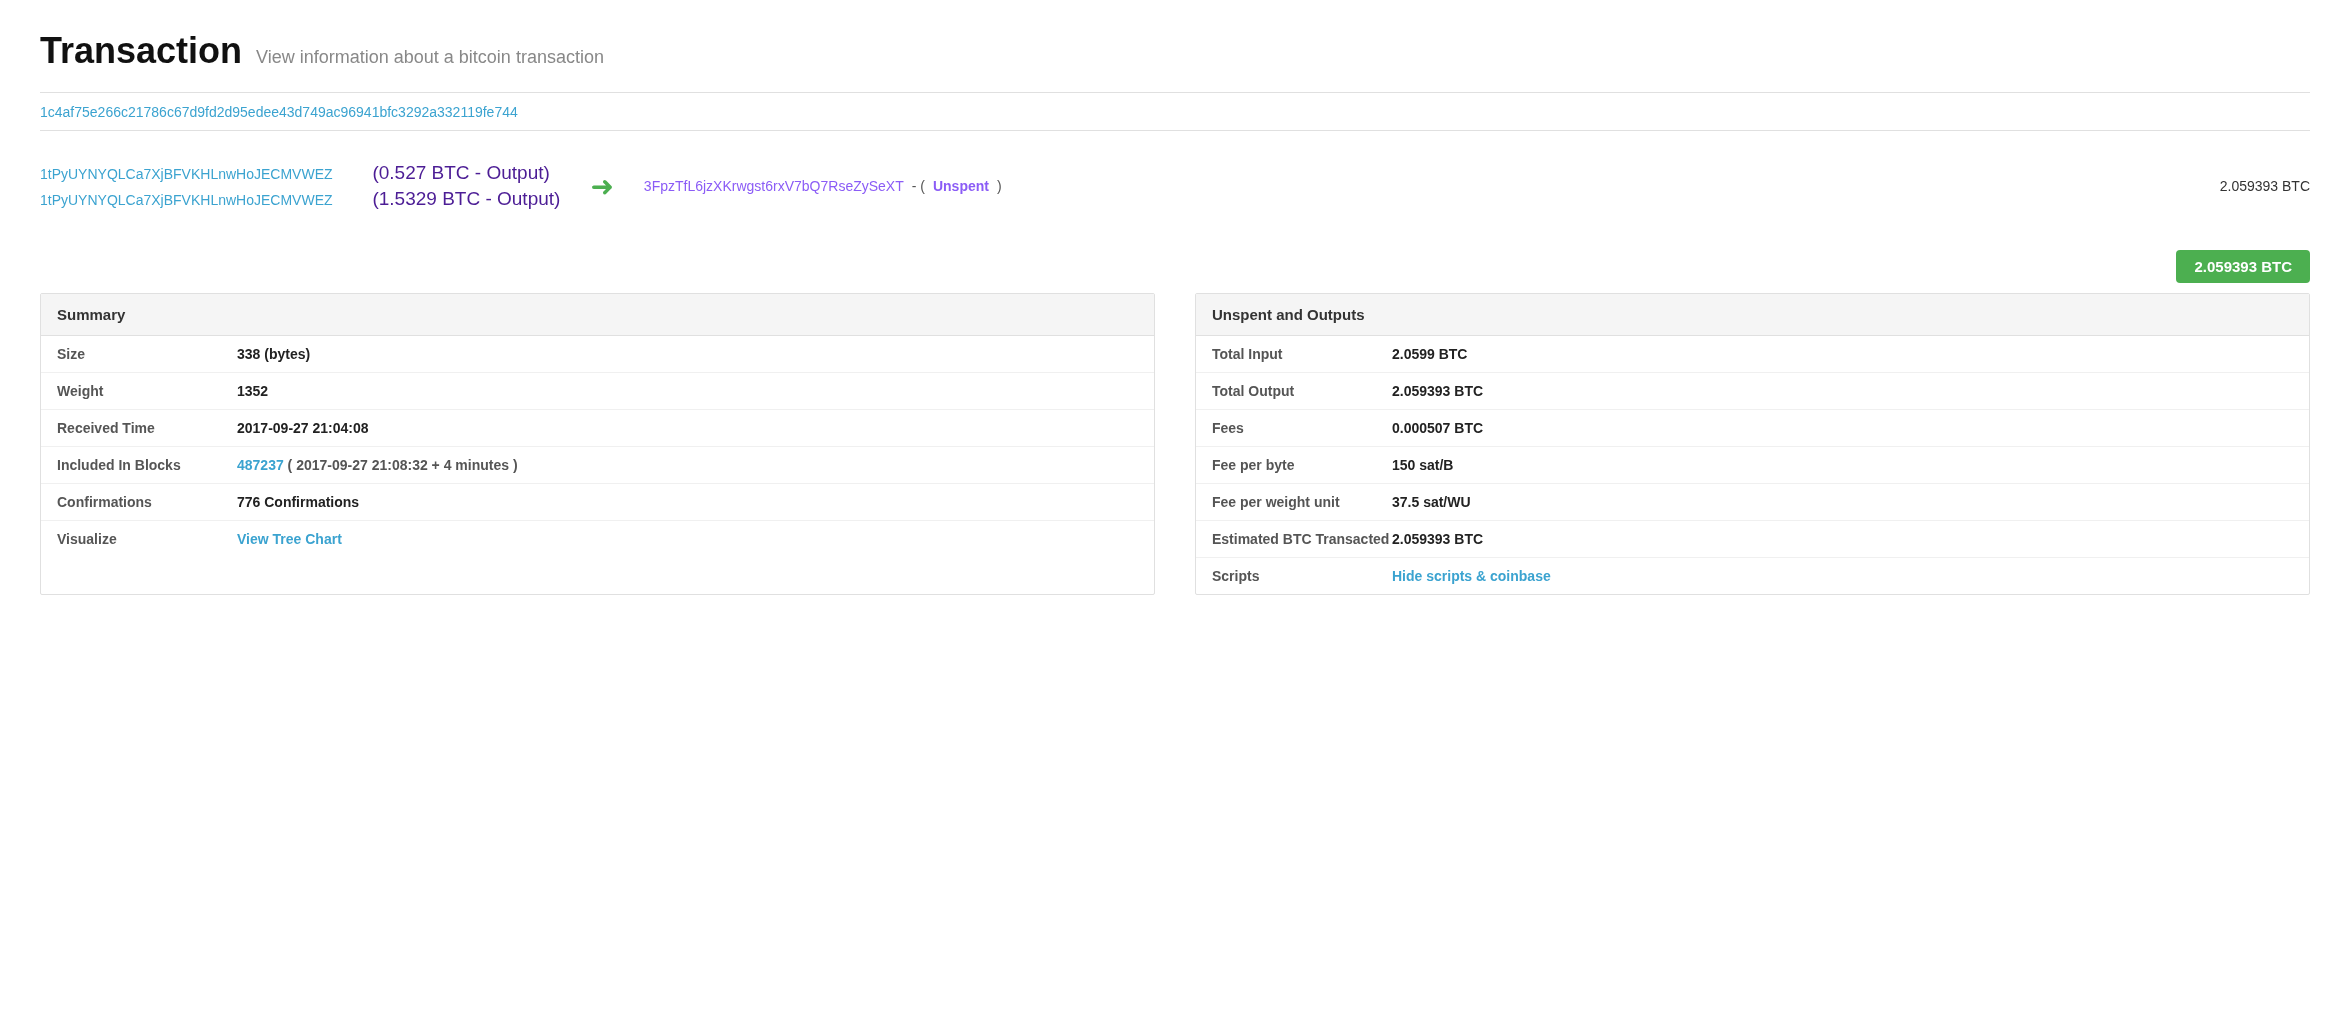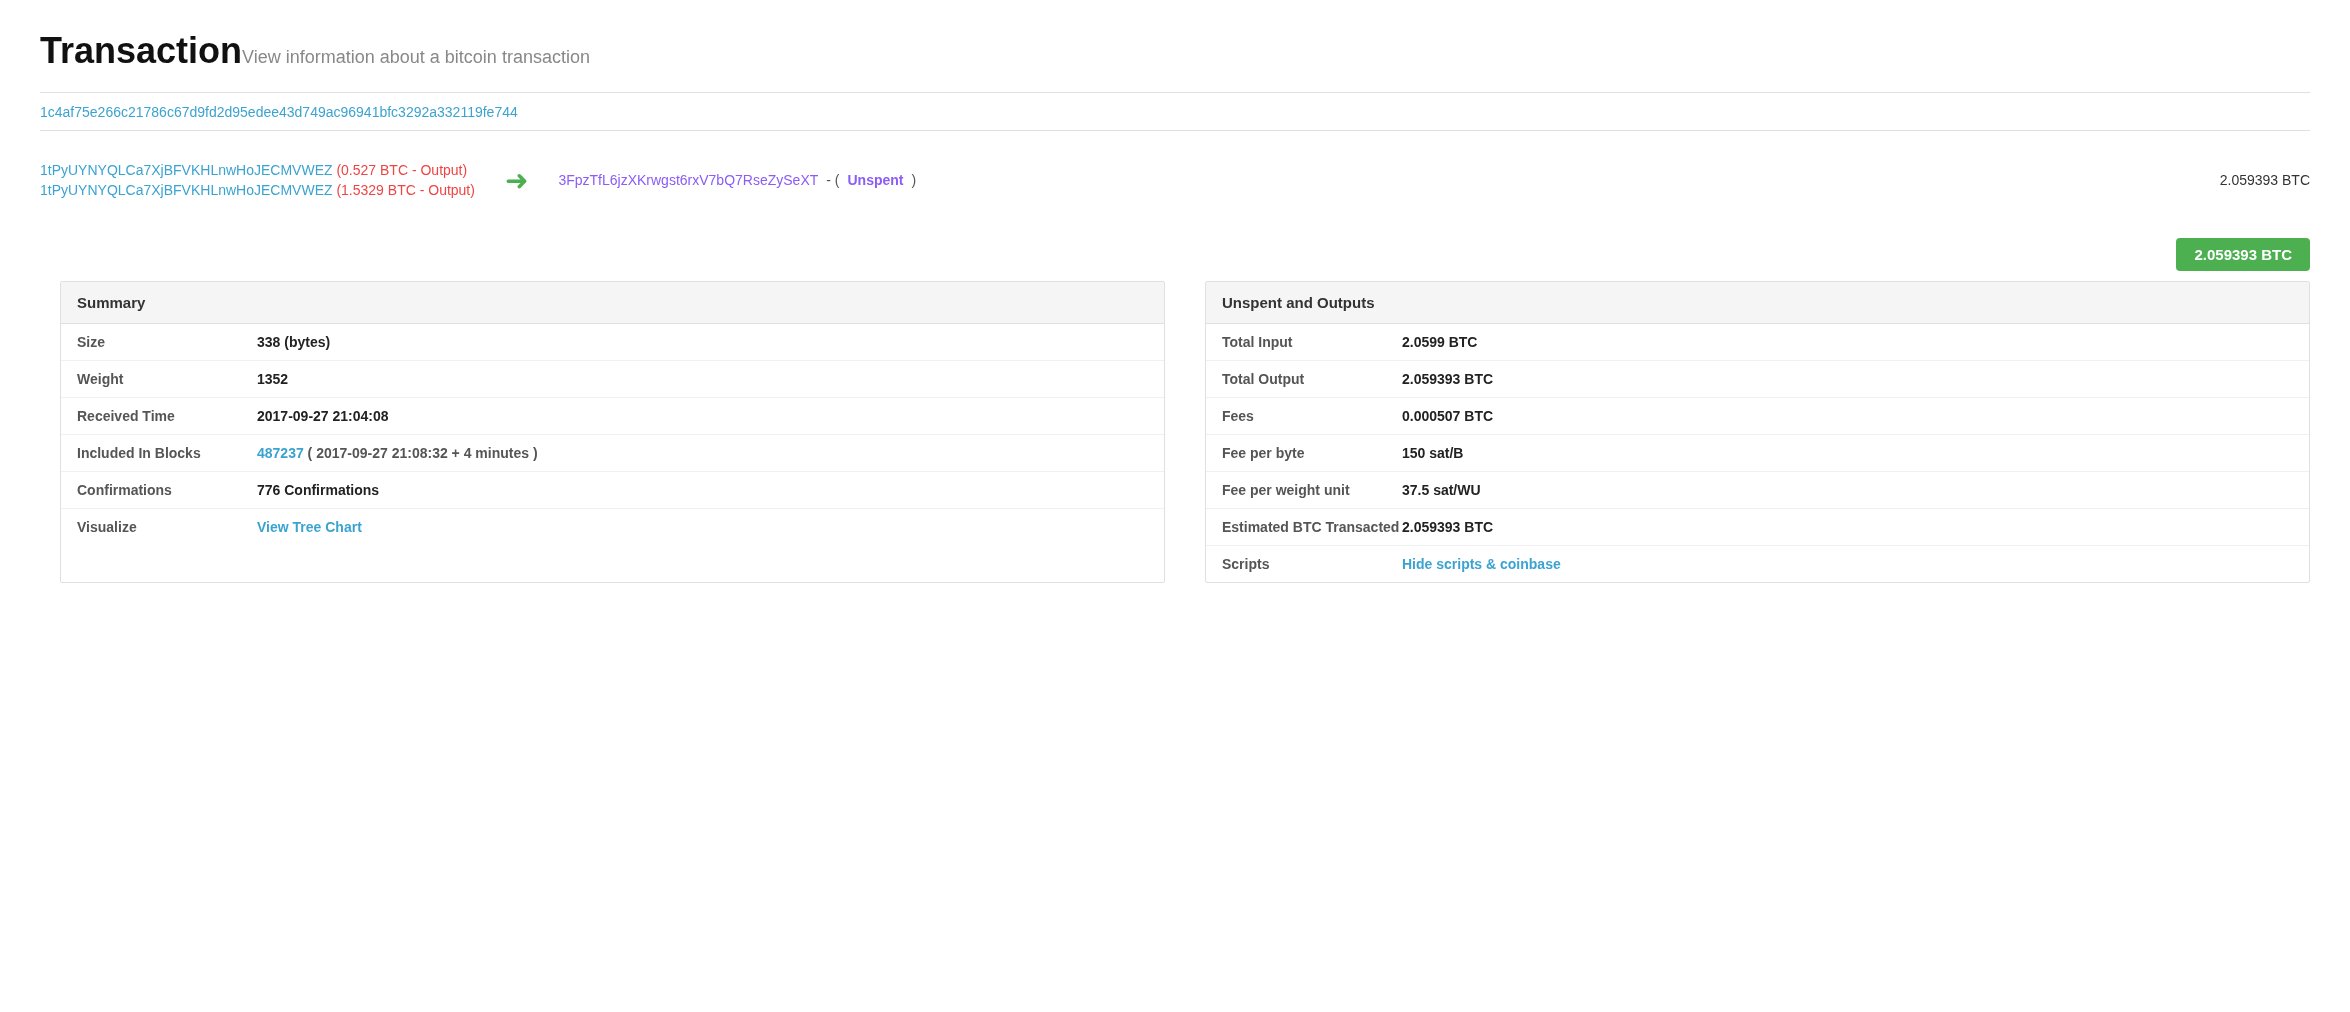--- a/index.html
+++ b/index.html
@@ -6,20 +6,21 @@
     body {
       font-family: -apple-system, BlinkMacSystemFont, "Segoe UI", Helvetica, Arial, sans-serif;
       font-size: 15px;
       color: #333;
       background: #fff;
       padding: 30px 40px;
     }
     .page-header {
       display: flex;
       align-items: baseline;
+      gap: 14px;
       margin-bottom: 20px;
       text-align: center;
     }
     .page-title {
       font-size: 36px;
       font-weight: 700;
       color: #111;
     }
     .page-subtitle {
       font-size: 18px;
@@ -51,22 +52,23 @@
       display: flex;
       flex-direction: column;
       gap: 4px;
     }
     .tx-input-item {
       font-size: 14px;
       color: #3ba3d0;
       text-decoration: none;
     }
     .tx-input-amount {
-      color: #ef4444;
-      font-size: 14px;
+      color: #4c1d95;
+      font-size: 19px;
+      margin-left: 36px;
     }
     .arrow-container {
       display: flex;
       align-items: center;
       flex-shrink: 0;
     }
     .arrow-icon {
       color: #4caf50;
       font-size: 28px;
     }
@@ -116,21 +118,20 @@
       display: flex;
       justify-content: flex-end;
       margin-top: 8px;
     }
 
     
     .tables-section {
       display: flex;
       gap: 40px;
       margin-top: 10px;
-      margin-left: 20px;
     }
     .table-block {
       flex: 1;
       border: 1px solid #e0e0e0;
       border-radius: 2px;
     }
     .table-header {
       background: #f5f5f5;
       padding: 12px 16px;
       font-weight: 700;

